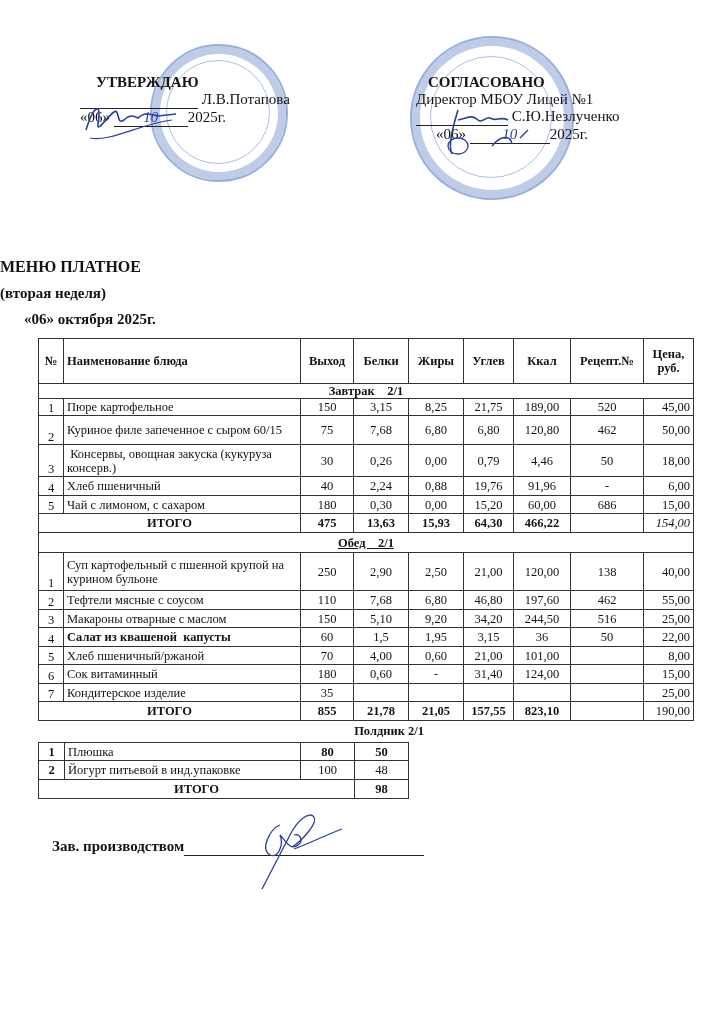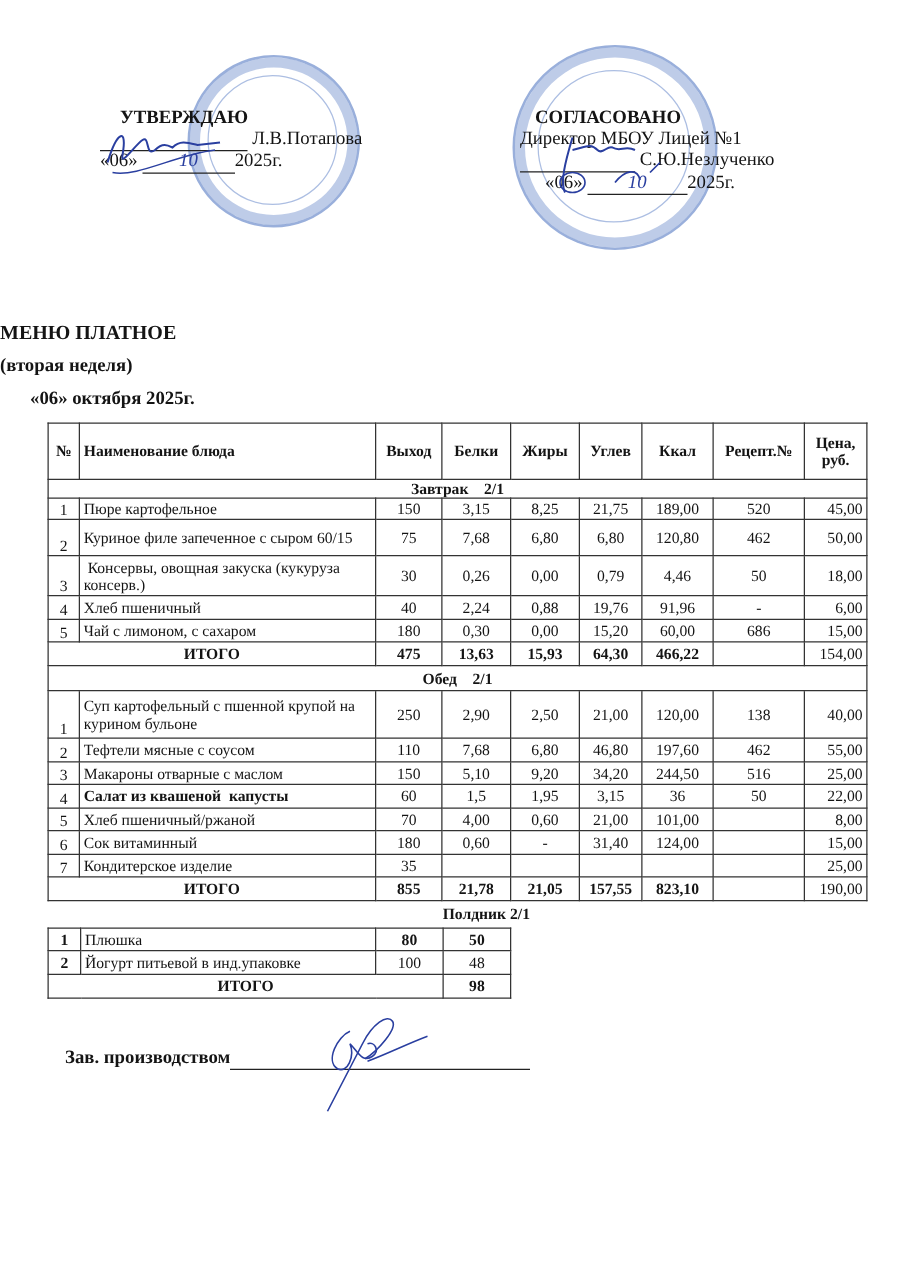--- a/index.html
+++ b/index.html
@@ -3,21 +3,21 @@
 <meta charset="utf-8">
 <style>
   html, body { margin:0; padding:0; background:#ffffff; }
   body { width:724px; height:1024px; position:relative; overflow:hidden;
          font-family:"Liberation Serif", "DejaVu Serif", serif; color:#141414; }
   .stamp { position:absolute; border-radius:50%; border:2px solid rgba(70,110,190,0.55);
            box-shadow: inset 0 0 0 6px rgba(255,255,255,0), inset 0 0 0 8px rgba(70,110,190,0.35); }
   .stamp .inner { position:absolute; border-radius:50%; border:1.5px solid rgba(70,110,190,0.45); }
   .sig { position:absolute; }
   .hdr-block { position:absolute; font-size:15px; line-height:17px; }
-  .hdr-title { font-weight:bold; font-size:15px;margin-top:12px; }
+  .hdr-title { font-weight:bold; font-size:15px; }
   .uline { display:inline-block; border-bottom:1px solid #222; }
   .title { position:absolute; left:0; width:724px; font-weight:bold; }
   table { border-collapse:collapse; position:absolute; table-layout:fixed; }
   td, th { border:1px solid #333; font-size:12.5px; padding:0 3px; line-height:14px; overflow:hidden; }
   th { font-weight:bold; font-size:12.5px; }
   .c { text-align:center; }
   .r { text-align:right; }
   .num-cell { vertical-align:bottom; text-align:center; }
   .name { text-align:left; }
   .sec td { border-left:none; border-right:none; text-align:center; font-weight:bold; }
@@ -158,25 +158,25 @@
     <td class="r">15,00</td>
   </tr>
   <tr style="height:19px;" class="b">
     <td colspan="2" class="c b">ИТОГО</td>
     <td class="c b">475</td>
     <td class="c b">13,63</td>
     <td class="c b">15,93</td>
     <td class="c b">64,30</td>
     <td class="c b">466,22</td>
     <td class="c"></td>
-    <td class="r" style="font-weight:normal;">154,00</td>
+    <td class="r" style="font-weight:normal;font-style:italic;">154,00</td>
   </tr>
 
   <tr class="sec" style="height:20px;">
-    <td colspan="9" class="edgeL edgeR" style="white-space:pre;">Обед    2/1</td>
+    <td colspan="9" class="edgeL edgeR" style="white-space:pre;text-decoration:underline;">Обед    2/1</td>
   </tr>
   <tr style="height:38px;">
     <td class="num-cell">1</td>
     <td class="name">Суп картофельный с пшенной крупой на курином бульоне</td>
     <td class="c">250</td>
     <td class="c">2,90</td>
     <td class="c">2,50</td>
     <td class="c">21,00</td>
     <td class="c">120,00</td>
     <td class="c">138</td>

